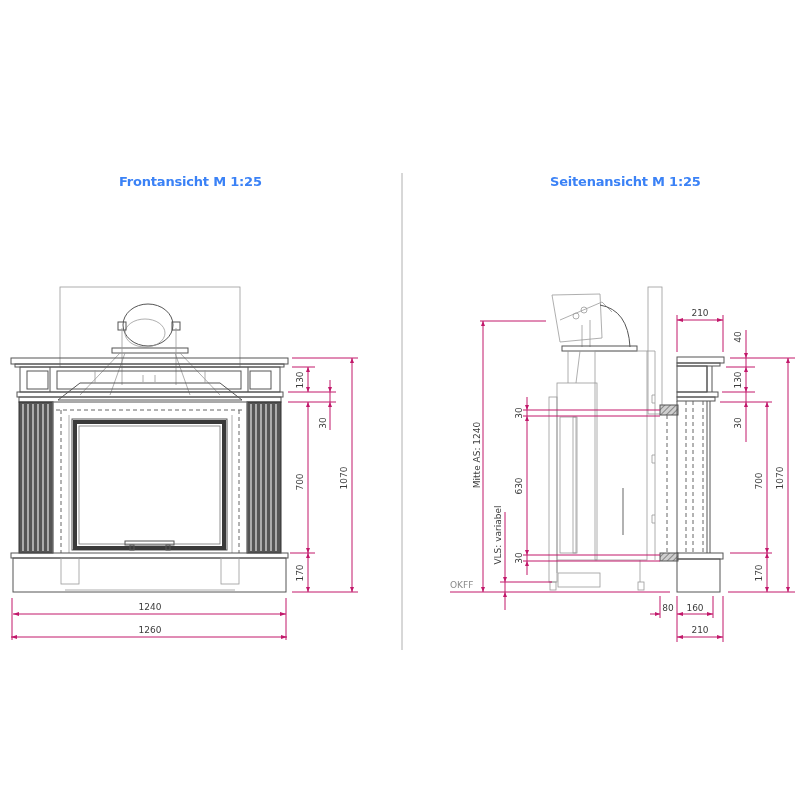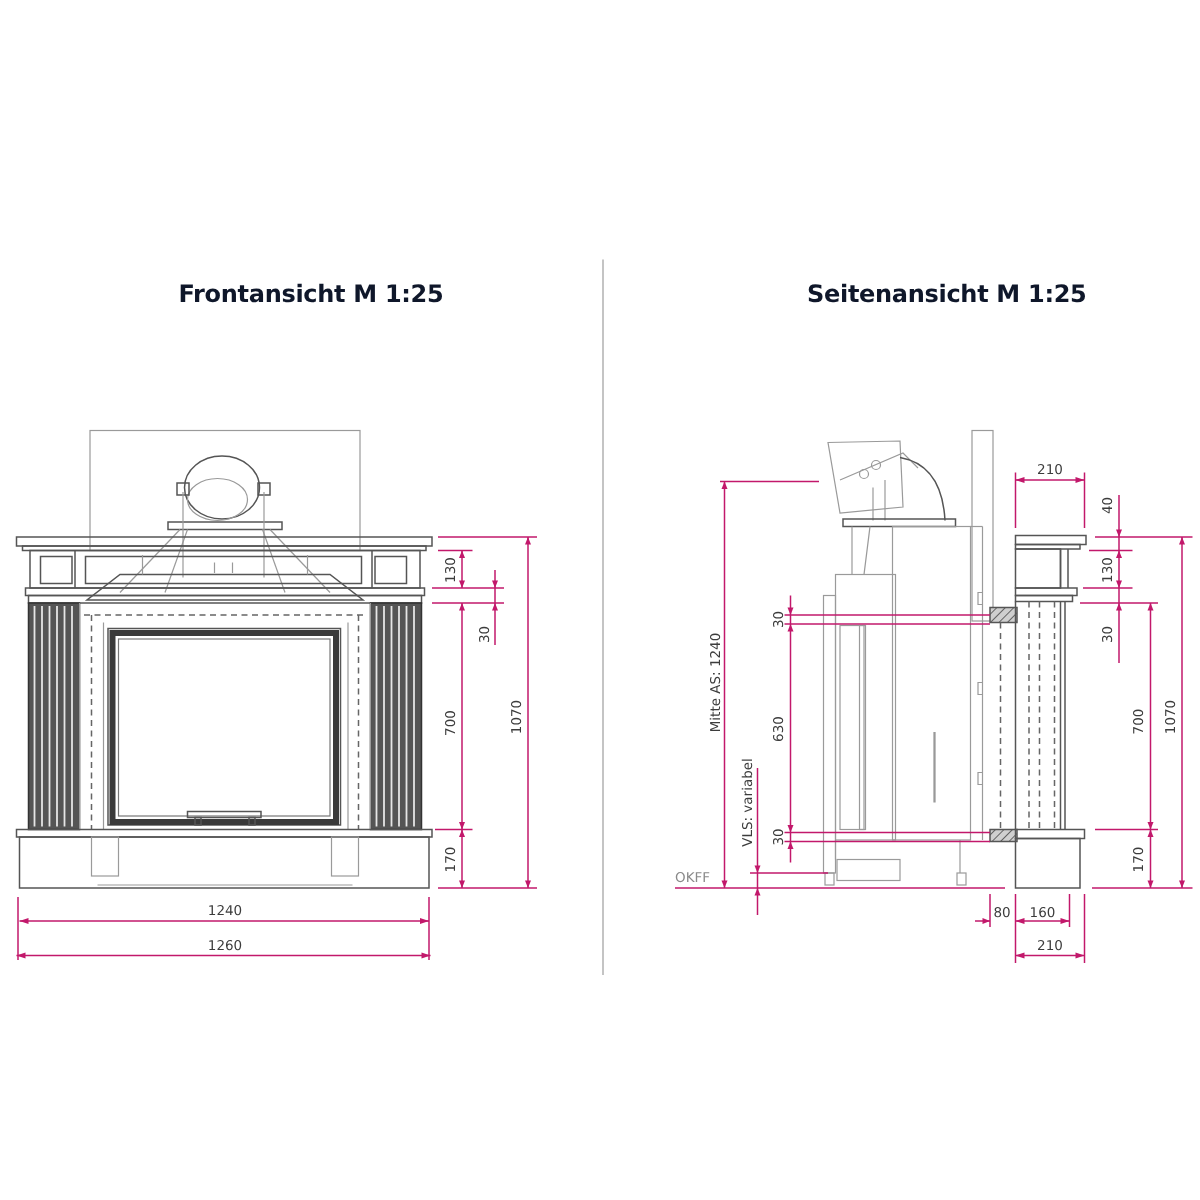--- a/index.html
+++ b/index.html
@@ -1,19 +1,19 @@
 <!DOCTYPE html>
 <html><head>
   <meta charset="utf-8">
   <style>
     html, body { margin: 0; padding: 0; background: #ffffff; }
     body { width: 800px; height: 800px; position: relative; overflow: hidden; font-family: "DejaVu Sans", sans-serif; }
-    .title { position: absolute; top: 174px; font-family: "DejaVu Sans", sans-serif; font-weight: bold; font-size: 16px; color: #0f172a; white-space: nowrap; letter-spacing: -0.2px; margin-top: 12px; }
+    .title { position: absolute; top: 174px; font-family: "DejaVu Sans", sans-serif; font-weight: bold; font-size: 13px; color: #3b82f6; white-space: nowrap; letter-spacing: -0.2px; }
     #title-front { left: 119px; }
-    #title-side { left: 538px; }
+    #title-side { left: 550px; }
     svg#drawing { position: absolute; left: 0; top: 0; }
     .dimtxt { font-family: "DejaVu Sans", sans-serif; font-size: 9px; fill: #3c3c3c; }
     .okff { font-family: "DejaVu Sans", sans-serif; font-size: 9px; fill: #8a8a8a; }
     .ln { stroke: #555; fill: none; stroke-width: 1; }
     .lnl { stroke: #9a9a9a; fill: none; stroke-width: 0.8; }
     .dash { stroke: #666; fill: none; stroke-width: 1; stroke-dasharray: 4 3; }
     .dim { stroke: #c2186b; stroke-width: 1; fill: none; }
     .arr { fill: #c2186b; }
   </style>
 </head>

